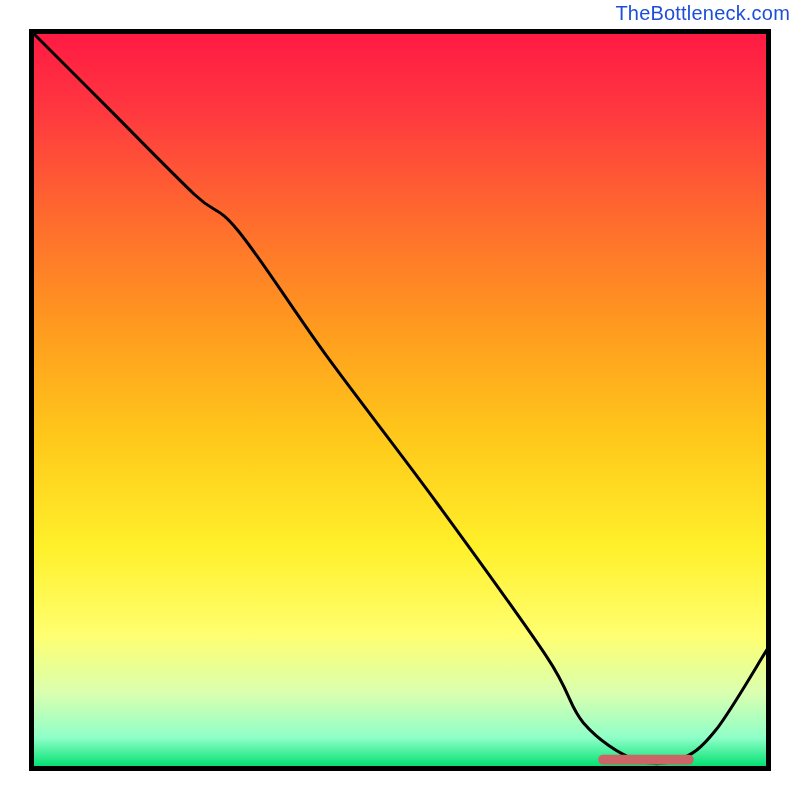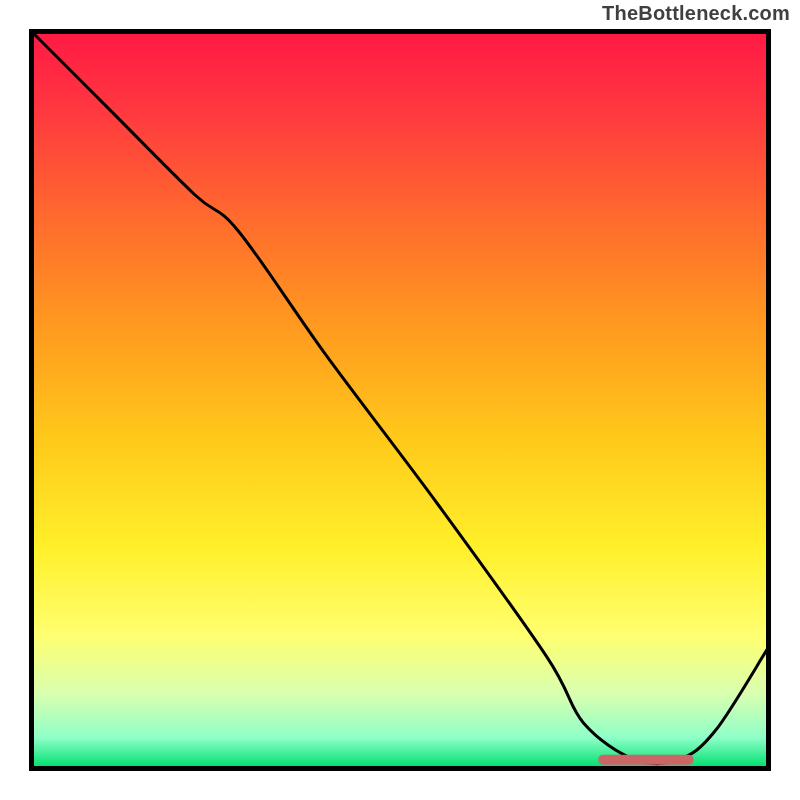--- a/index.html
+++ b/index.html
@@ -9,22 +9,22 @@
     height: 800px;
     background: #ffffff;
     overflow: hidden;
   }
   .watermark {
     position: absolute;
     top: 2px;
     right: 10px;
     font-family: Arial, Helvetica, sans-serif;
     font-size: 20px;
-    font-weight: bold;
-    color: #404040;
+    font-weight: normal;
+    color: #1d4ed8;
     letter-spacing: 0.2px;
   }
   svg {
     display: block;
   }
 </style>
 </head>
 <body>
 
 <svg id="chart" width="800" height="800" viewBox="0 0 800 800">

